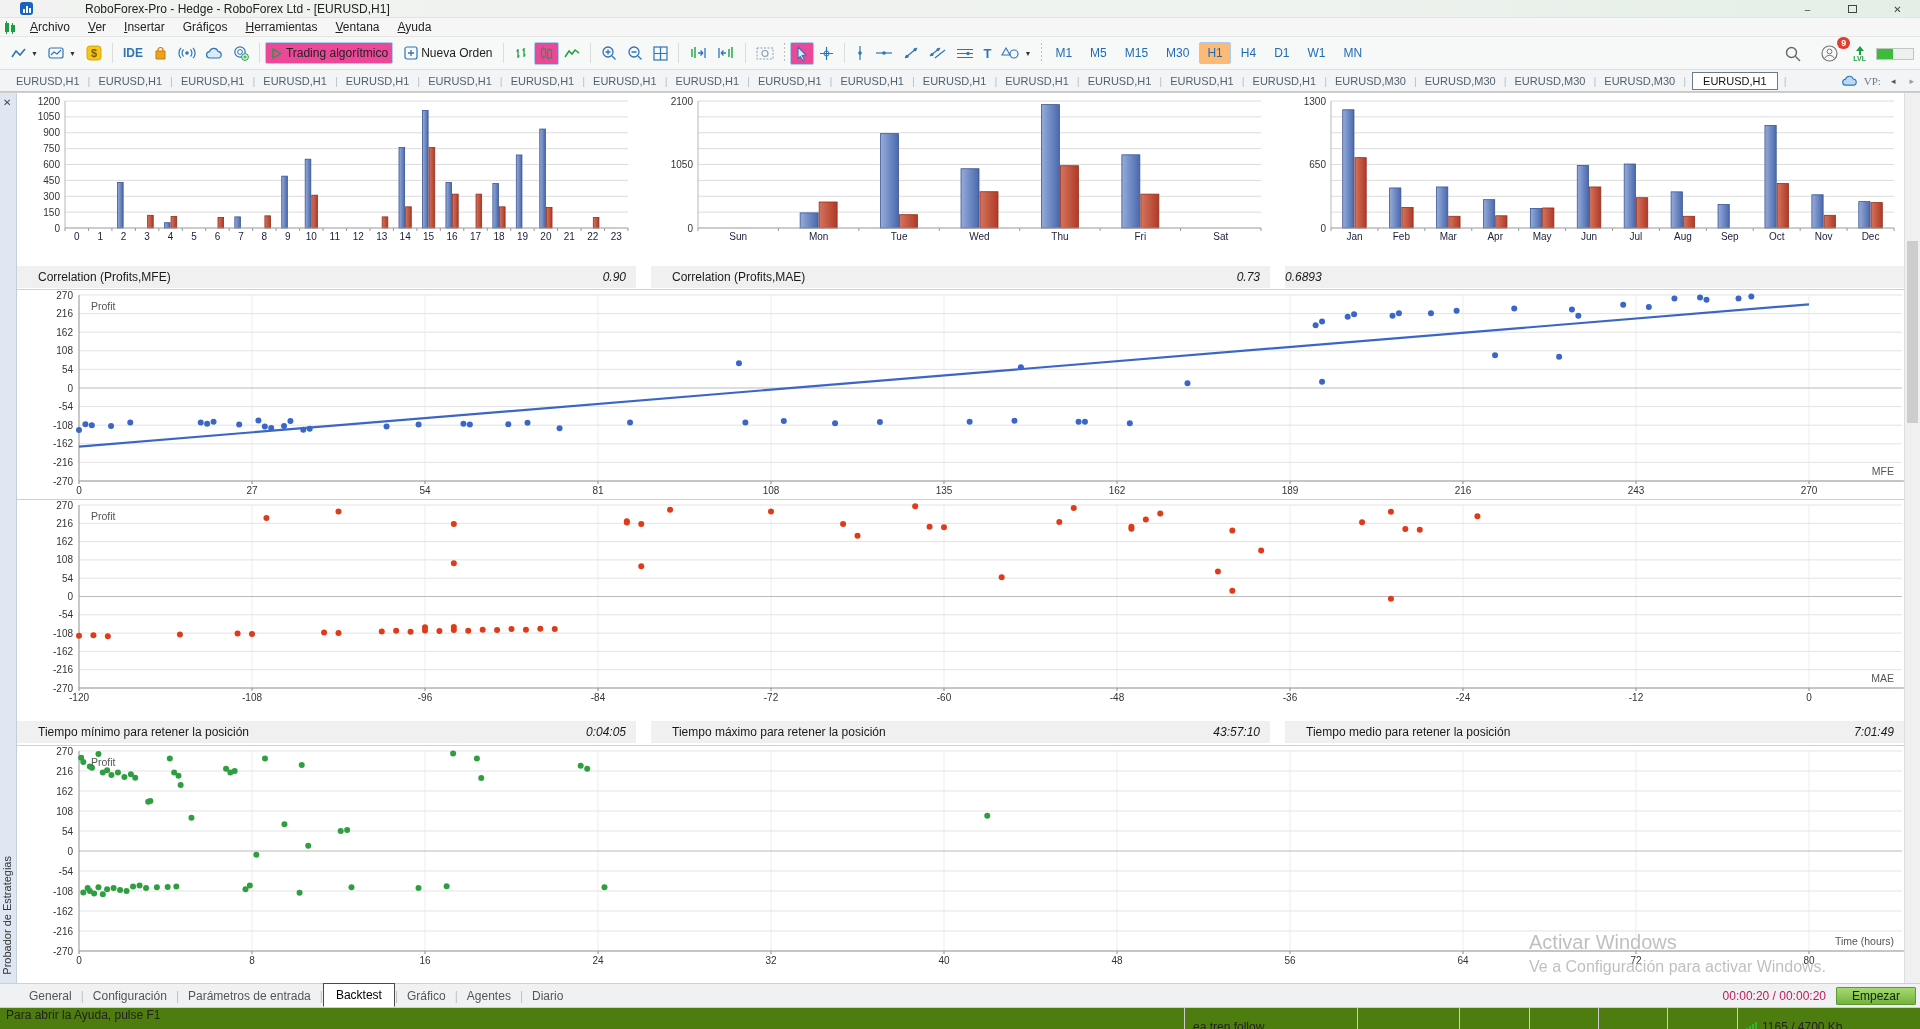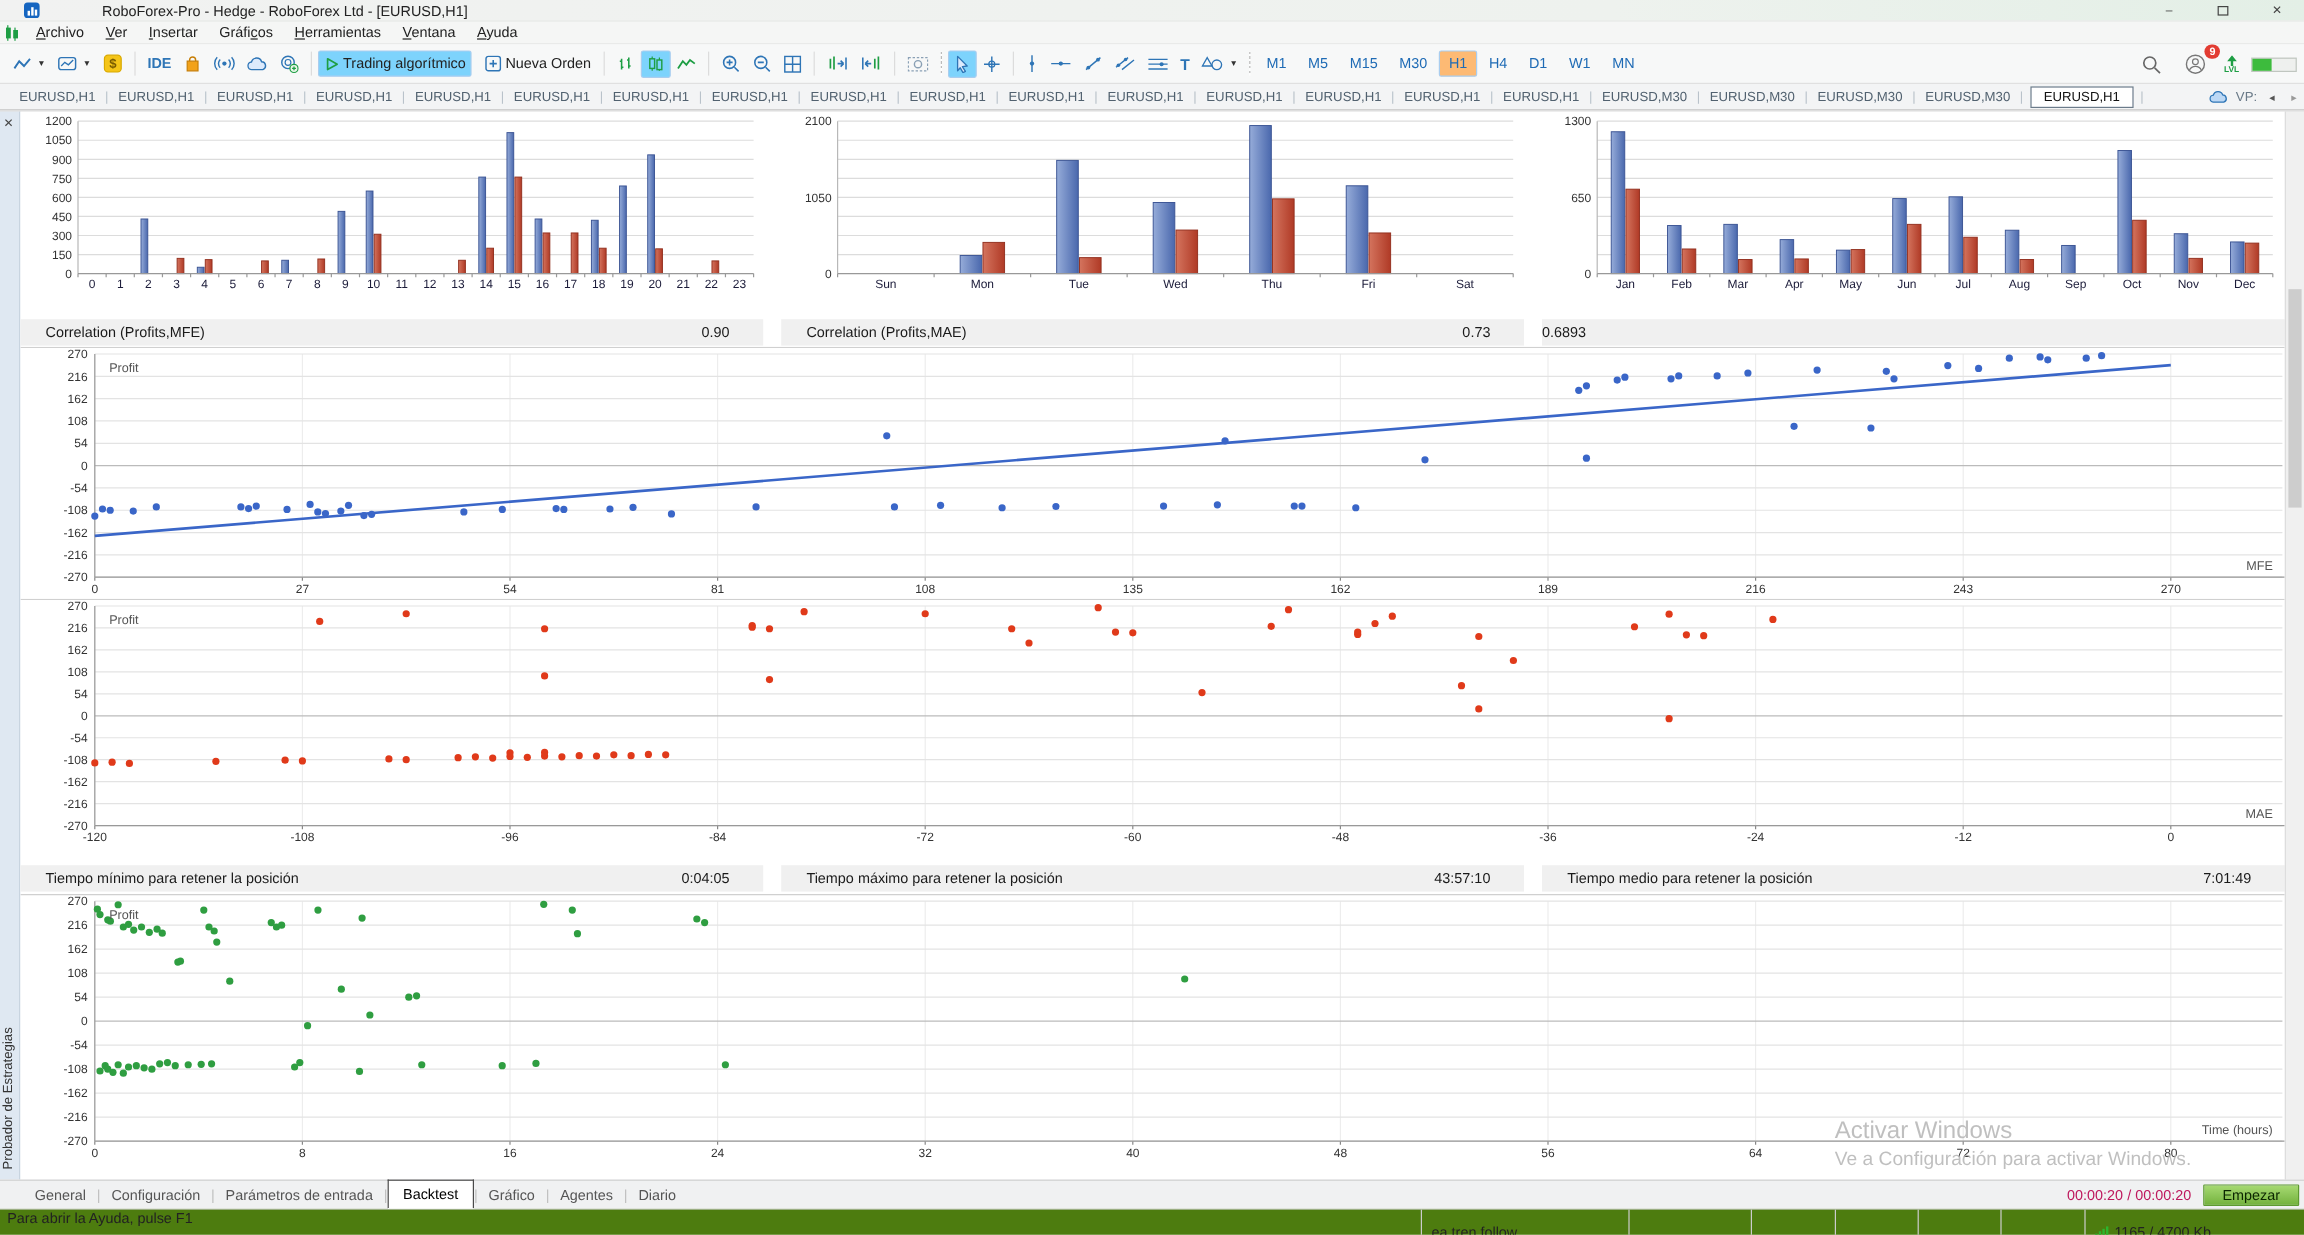--- a/index.html
+++ b/index.html
@@ -24,59 +24,59 @@
   .menu-appicon{margin:0 6px 0 5px;display:flex;align-items:flex-end;gap:2px;}
   .candle{position:relative;width:4px;background:#1e9e44;}
   .candle:before{content:"";position:absolute;left:1px;width:1px;background:#1e9e44;top:-2px;bottom:-2px;}
   .menu-item{font-size:12px;color:#222;padding:2px 9px;cursor:default;}
 
   
   .toolbar{height:33px;background:#f7f8f8;border-bottom:1px solid #e0e0e0;display:flex;
     align-items:center;padding-left:6px;position:relative;}
   .tbtn{display:inline-flex;align-items:center;gap:3px;padding:3px 4px;border-radius:2px;
     border:1px solid transparent;font-size:12px;color:#222;}
-  .tbtn.sel{background:#7dd3fc;border-color:#a9cdef;}
+  .tbtn.sel{background:#ec4899;border-color:#a9cdef;}
   .tsep{width:1px;height:20px;background:#dcdcdc;margin:0 5px;}
   .dd{font-size:7px;color:#333;margin-left:1px;}
   .tf{font-size:12px;color:#1f6bb5;padding:3px 7px;border-radius:2px;border:1px solid transparent;}
   .tf.sel{background:#fdba74;border-color:#a9cdef;}
   .toolbar-right{position:absolute;right:6px;top:0;height:33px;display:flex;align-items:center;gap:10px;}
   .badge{position:absolute;top:-5px;right:-8px;background:#e23c32;color:#fff;border-radius:8px;
     font-size:9px;padding:1px 4px;font-weight:bold;}
   .lvl{display:flex;flex-direction:column;align-items:center;color:#1e9e44;font-size:7px;font-weight:bold;line-height:1;}
   .xpbar{width:38px;height:12px;border:1px solid #c0c6c0;background:#eef0ee;}
   .xpbar i{display:block;height:100%;width:45%;background:#3dbb3d;}
 
   
   .tabsrow{height:22px;background:#f3f4f5;border-bottom:1px solid #c8c8c8;display:flex;
     align-items:center;font-size:11px;color:#51616f;position:relative;padding-left:10px;}
   .ctab{padding:2px 6px;white-space:nowrap;}
   .ctab-sep{color:#b9c2ca;margin:0 2px;}
   .ctab.active{background:#fff;border:1px solid #6b7b8a;color:#111;padding:2px 10px;margin:0 4px;}
-  .tabsrow-right{position:absolute;right:2px;display:flex;align-items:center;gap:6px;}
+  .tabsrow-right{position:absolute;right:2px;display:flex;align-items:center;gap:6px;font-family:Liberation Serif, serif;}
   .scroll-arrow{font-size:9px;color:#555;padding:0 4px;}
 
   
   .tester{position:relative;height:915px;background:#fff;border-top:1px solid #cfcfcf;}
   .tester-strip{position:absolute;left:0;top:0;bottom:24px;width:17px;background:#dfe8f2;
     border-right:1px solid #c3cfdb;}
   .strip-close{position:absolute;top:4px;left:3px;font-size:10px;color:#444;}
   .strip-title{position:absolute;bottom:8px;left:1px;writing-mode:vertical-rl;transform:rotate(180deg);
     font-size:11px;color:#333;white-space:nowrap;}
   .tester-content{position:absolute;left:17px;right:16px;top:0;bottom:24px;background:#fff;}
   .tester-scrollbar{position:absolute;right:0;top:0;bottom:24px;width:16px;background:#f0f0f0;
     border-left:1px solid #ddd;}
   .tester-scrollbar .thumb{position:absolute;left:2px;right:2px;top:148px;height:182px;background:#cdcdcd;}
 
   .barcharts{position:absolute;top:2px;left:2px;right:2px;height:148px;display:flex;gap:16px;}
   .barchart{flex:1;position:relative;}
   .statstrip{position:absolute;left:0;right:0;height:22px;display:flex;gap:15px;}
   .statsec{flex:1;background:#f0f0f0;display:flex;align-items:center;font-size:12px;color:#1a1a1a;}
   .statsec .lbl{flex:1;padding-left:21px;}
-  .statsec .val{padding-right:28px;}
+  .statsec .val{padding-right:10px;font-style:italic;}
   .scatter{position:absolute;left:0;right:0;}
 
   .watermark{position:absolute;left:1512px;top:838px;color:#b5b5b5;opacity:.85;pointer-events:none;}
   .watermark .w1{font-size:20px;}
   .watermark .w2{font-size:16px;margin-top:4px;}
 
   
   .bottomtabs{position:absolute;left:0;right:0;bottom:0;height:24px;background:#f0f1f2;
     border-top:1px solid #d0d0d0;display:flex;align-items:center;font-size:12px;color:#555;
     padding-left:20px;}

